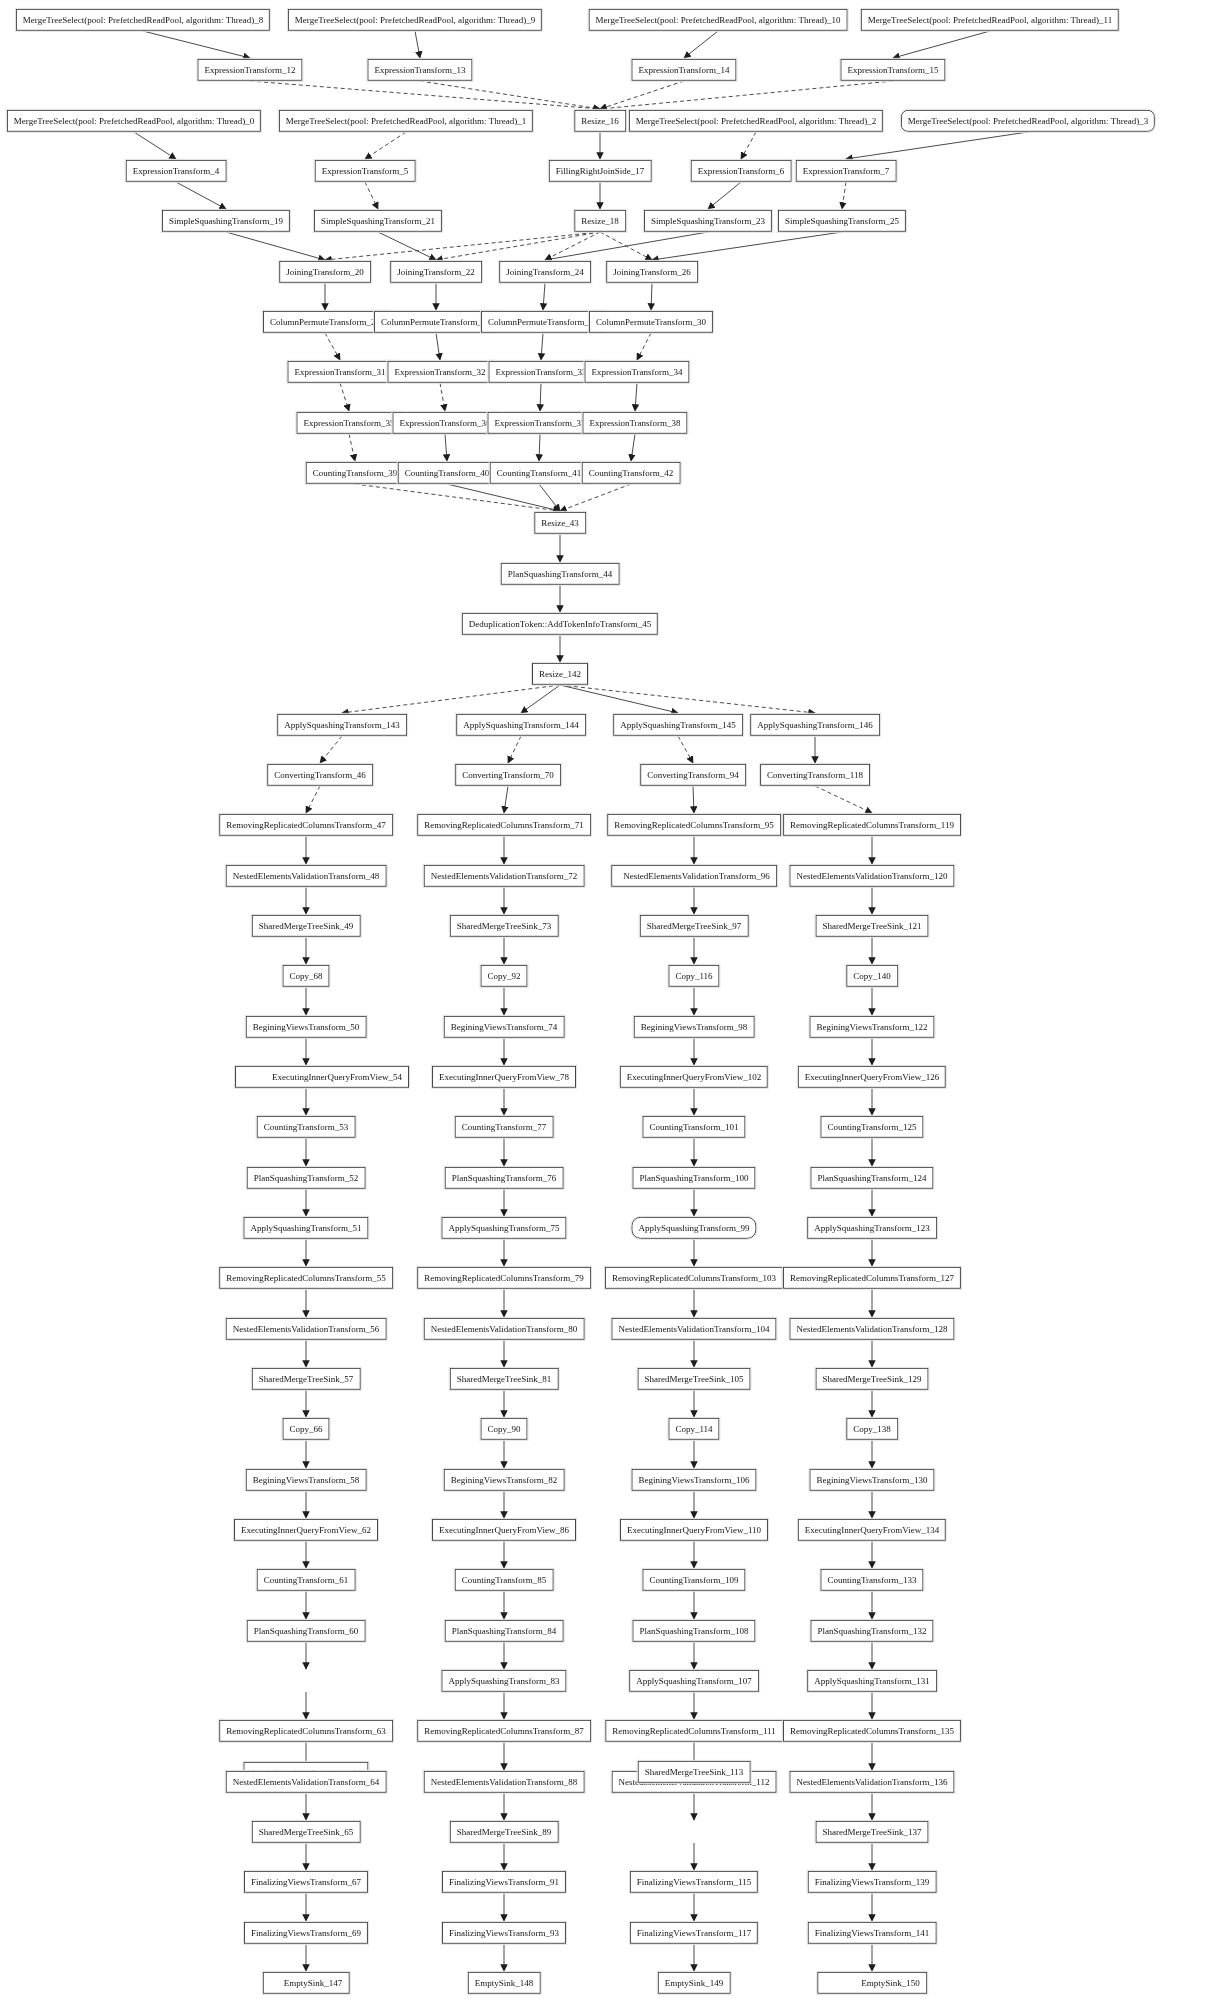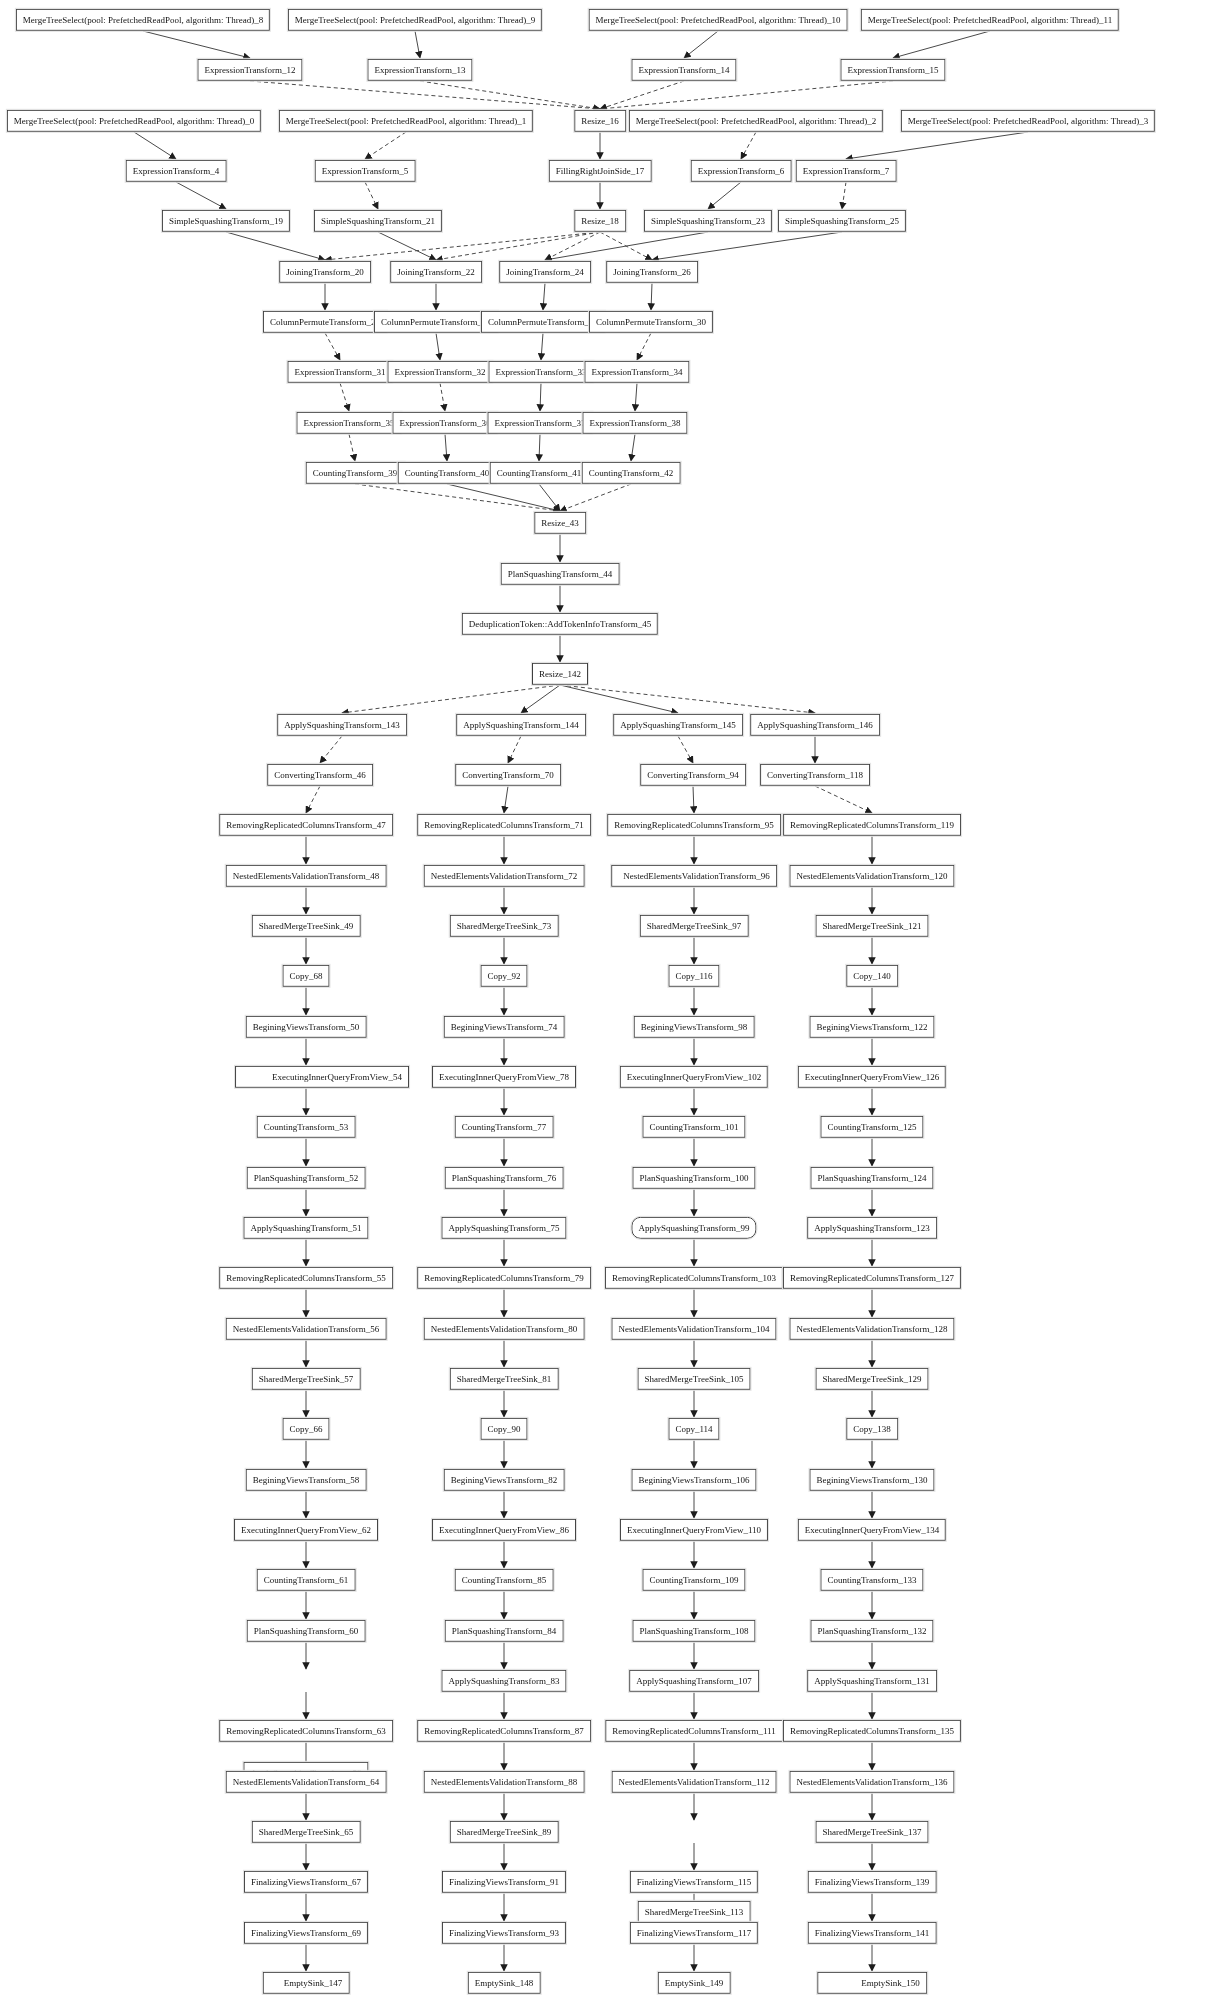--- a/index.html
+++ b/index.html
@@ -196,21 +196,21 @@
     <div class="node" style="left: 718px; top: 20px;">MergeTreeSelect(pool: PrefetchedReadPool, algorithm: Thread)_10</div>
     <div class="node" style="left: 990px; top: 20px;">MergeTreeSelect(pool: PrefetchedReadPool, algorithm: Thread)_11</div>
     <div class="node" style="left: 250px; top: 70px;">ExpressionTransform_12</div>
     <div class="node" style="left: 420px; top: 70px;">ExpressionTransform_13</div>
     <div class="node" style="left: 684px; top: 70px;">ExpressionTransform_14</div>
     <div class="node" style="left: 893px; top: 70px;">ExpressionTransform_15</div>
     <div class="node" style="left: 134px; top: 121px;">MergeTreeSelect(pool: PrefetchedReadPool, algorithm: Thread)_0</div>
     <div class="node" style="left: 406px; top: 121px;">MergeTreeSelect(pool: PrefetchedReadPool, algorithm: Thread)_1</div>
     <div class="node" style="left: 600px; top: 121px;">Resize_16</div>
     <div class="node" style="left: 756px; top: 121px;">MergeTreeSelect(pool: PrefetchedReadPool, algorithm: Thread)_2</div>
-    <div class="node" style="left: 1028px; top: 121px;">MergeTreeSelect(pool: PrefetchedReadPool, algorithm: Thread)_3</div>
+    <div class="node" style="left: 1028px; top: 121px; border-radius: 7px;">MergeTreeSelect(pool: PrefetchedReadPool, algorithm: Thread)_3</div>
     <div class="node" style="left: 176px; top: 171px;">ExpressionTransform_4</div>
     <div class="node" style="left: 365px; top: 171px;">ExpressionTransform_5</div>
     <div class="node" style="left: 600px; top: 171px;">FillingRightJoinSide_17</div>
     <div class="node" style="left: 741px; top: 171px;">ExpressionTransform_6</div>
     <div class="node" style="left: 846px; top: 171px;">ExpressionTransform_7</div>
     <div class="node" style="left: 226px; top: 221px;">SimpleSquashingTransform_19</div>
     <div class="node" style="left: 378px; top: 221px;">SimpleSquashingTransform_21</div>
     <div class="node" style="left: 600px; top: 221px;">Resize_18</div>
     <div class="node" style="left: 708px; top: 221px;">SimpleSquashingTransform_23</div>
     <div class="node" style="left: 842px; top: 221px;">SimpleSquashingTransform_25</div>
@@ -321,21 +321,21 @@
     <div class="node" style="left: 306px; top: 1731px;">RemovingReplicatedColumnsTransform_63</div>
     <div class="node" style="left: 504px; top: 1731px;">RemovingReplicatedColumnsTransform_87</div>
     <div class="node" style="left: 694px; top: 1731px;">RemovingReplicatedColumnsTransform_111</div>
     <div class="node" style="left: 872px; top: 1731px;">RemovingReplicatedColumnsTransform_135</div>
     <div class="node" style="left: 306px; top: 1782px;">NestedElementsValidationTransform_64</div>
     <div class="node" style="left: 504px; top: 1782px;">NestedElementsValidationTransform_88</div>
     <div class="node" style="left: 694px; top: 1782px;">NestedElementsValidationTransform_112</div>
     <div class="node" style="left: 872px; top: 1782px;">NestedElementsValidationTransform_136</div>
     <div class="node" style="left: 306px; top: 1832px;">SharedMergeTreeSink_65</div>
     <div class="node" style="left: 504px; top: 1832px;">SharedMergeTreeSink_89</div>
-    <div class="node" style="left: 694px; top: 1912px;">SharedMergeTreeSink_113</div>
+    <div class="node" style="left: 694px; top: 1772px;">SharedMergeTreeSink_113</div>
     <div class="node" style="left: 872px; top: 1832px;">SharedMergeTreeSink_137</div>
     <div class="node" style="left: 306px; top: 1882px;">FinalizingViewsTransform_67</div>
     <div class="node" style="left: 504px; top: 1882px;">FinalizingViewsTransform_91</div>
     <div class="node" style="left: 694px; top: 1882px;">FinalizingViewsTransform_115</div>
     <div class="node" style="left: 872px; top: 1882px;">FinalizingViewsTransform_139</div>
     <div class="node" style="left: 306px; top: 1933px;">FinalizingViewsTransform_69</div>
     <div class="node" style="left: 504px; top: 1933px;">FinalizingViewsTransform_93</div>
     <div class="node" style="left: 694px; top: 1933px;">FinalizingViewsTransform_117</div>
     <div class="node" style="left: 872px; top: 1933px;">FinalizingViewsTransform_141</div>
     <div class="node" style="left: 306px; top: 1983px; padding-left: 20px;">EmptySink_147</div>

